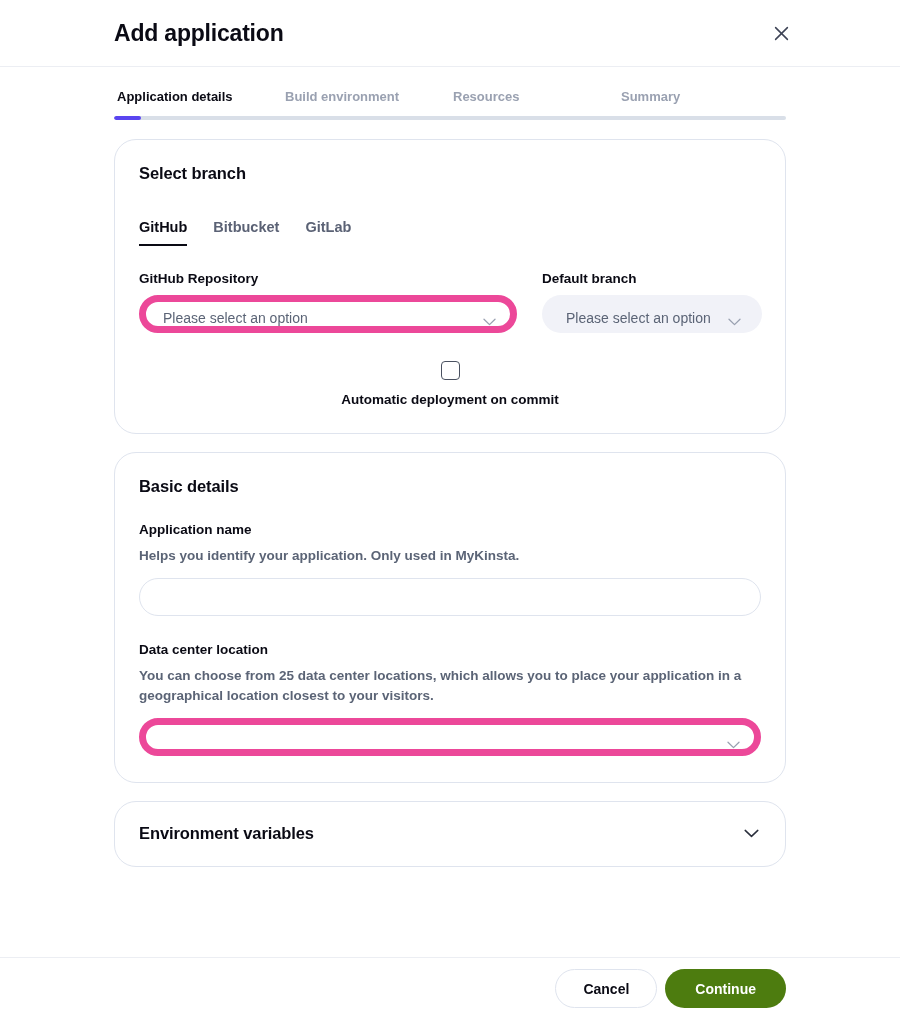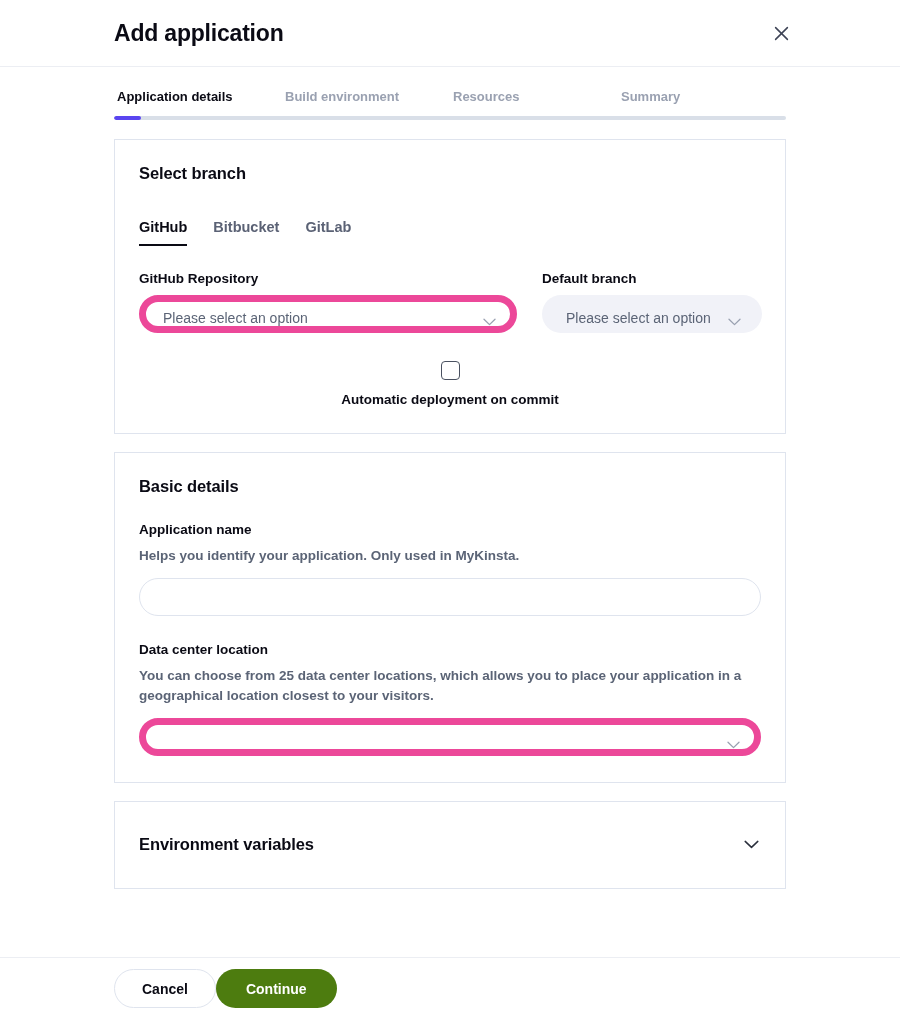--- a/index.html
+++ b/index.html
@@ -91,21 +91,21 @@
 
   
   .modal-body {
     flex: 1 1 auto;
     overflow: hidden;
     padding: 19px 114px 0 114px;
   }
 
   .card {
     border: 1px solid #dfe4ee;
-    border-radius: 0;
+    border-radius: 22px;
     background: #ffffff;
     padding: 24px 24px 26px 24px;
     margin-bottom: 18px;
   }
   .card-title {
     font-size: 16.5px;
     font-weight: bold;
     color: #0a0a14;
     letter-spacing: -0.1px;
   }
@@ -216,36 +216,37 @@
     font-weight: bold;
     color: #0a0a14;
   }
 
   .field-block { margin-top: 26px; }
   .field-block:first-of-type { margin-top: 32px; }
 
   
   .card.collapsible {
     padding: 0;
-    height: 88px;
+    height: 66px;
     display: flex;
     align-items: center;
     justify-content: space-between;
     padding: 0 26px 0 24px;
     cursor: pointer;
   }
 
   
   .modal-footer {
     flex: 0 0 62px;
     border-top: 1px solid #eceef3;
     display: flex;
     align-items: center;
-    justify-content: flex-start;
+    justify-content: flex-end;
     padding: 0 114px;
+    gap: 8px;
   }
   .btn {
     font-family: "Liberation Sans", sans-serif;
     font-size: 14px;
     font-weight: bold;
     border-radius: 20px;
     height: 39px;
     cursor: pointer;
     border: 1px solid transparent;
   }

